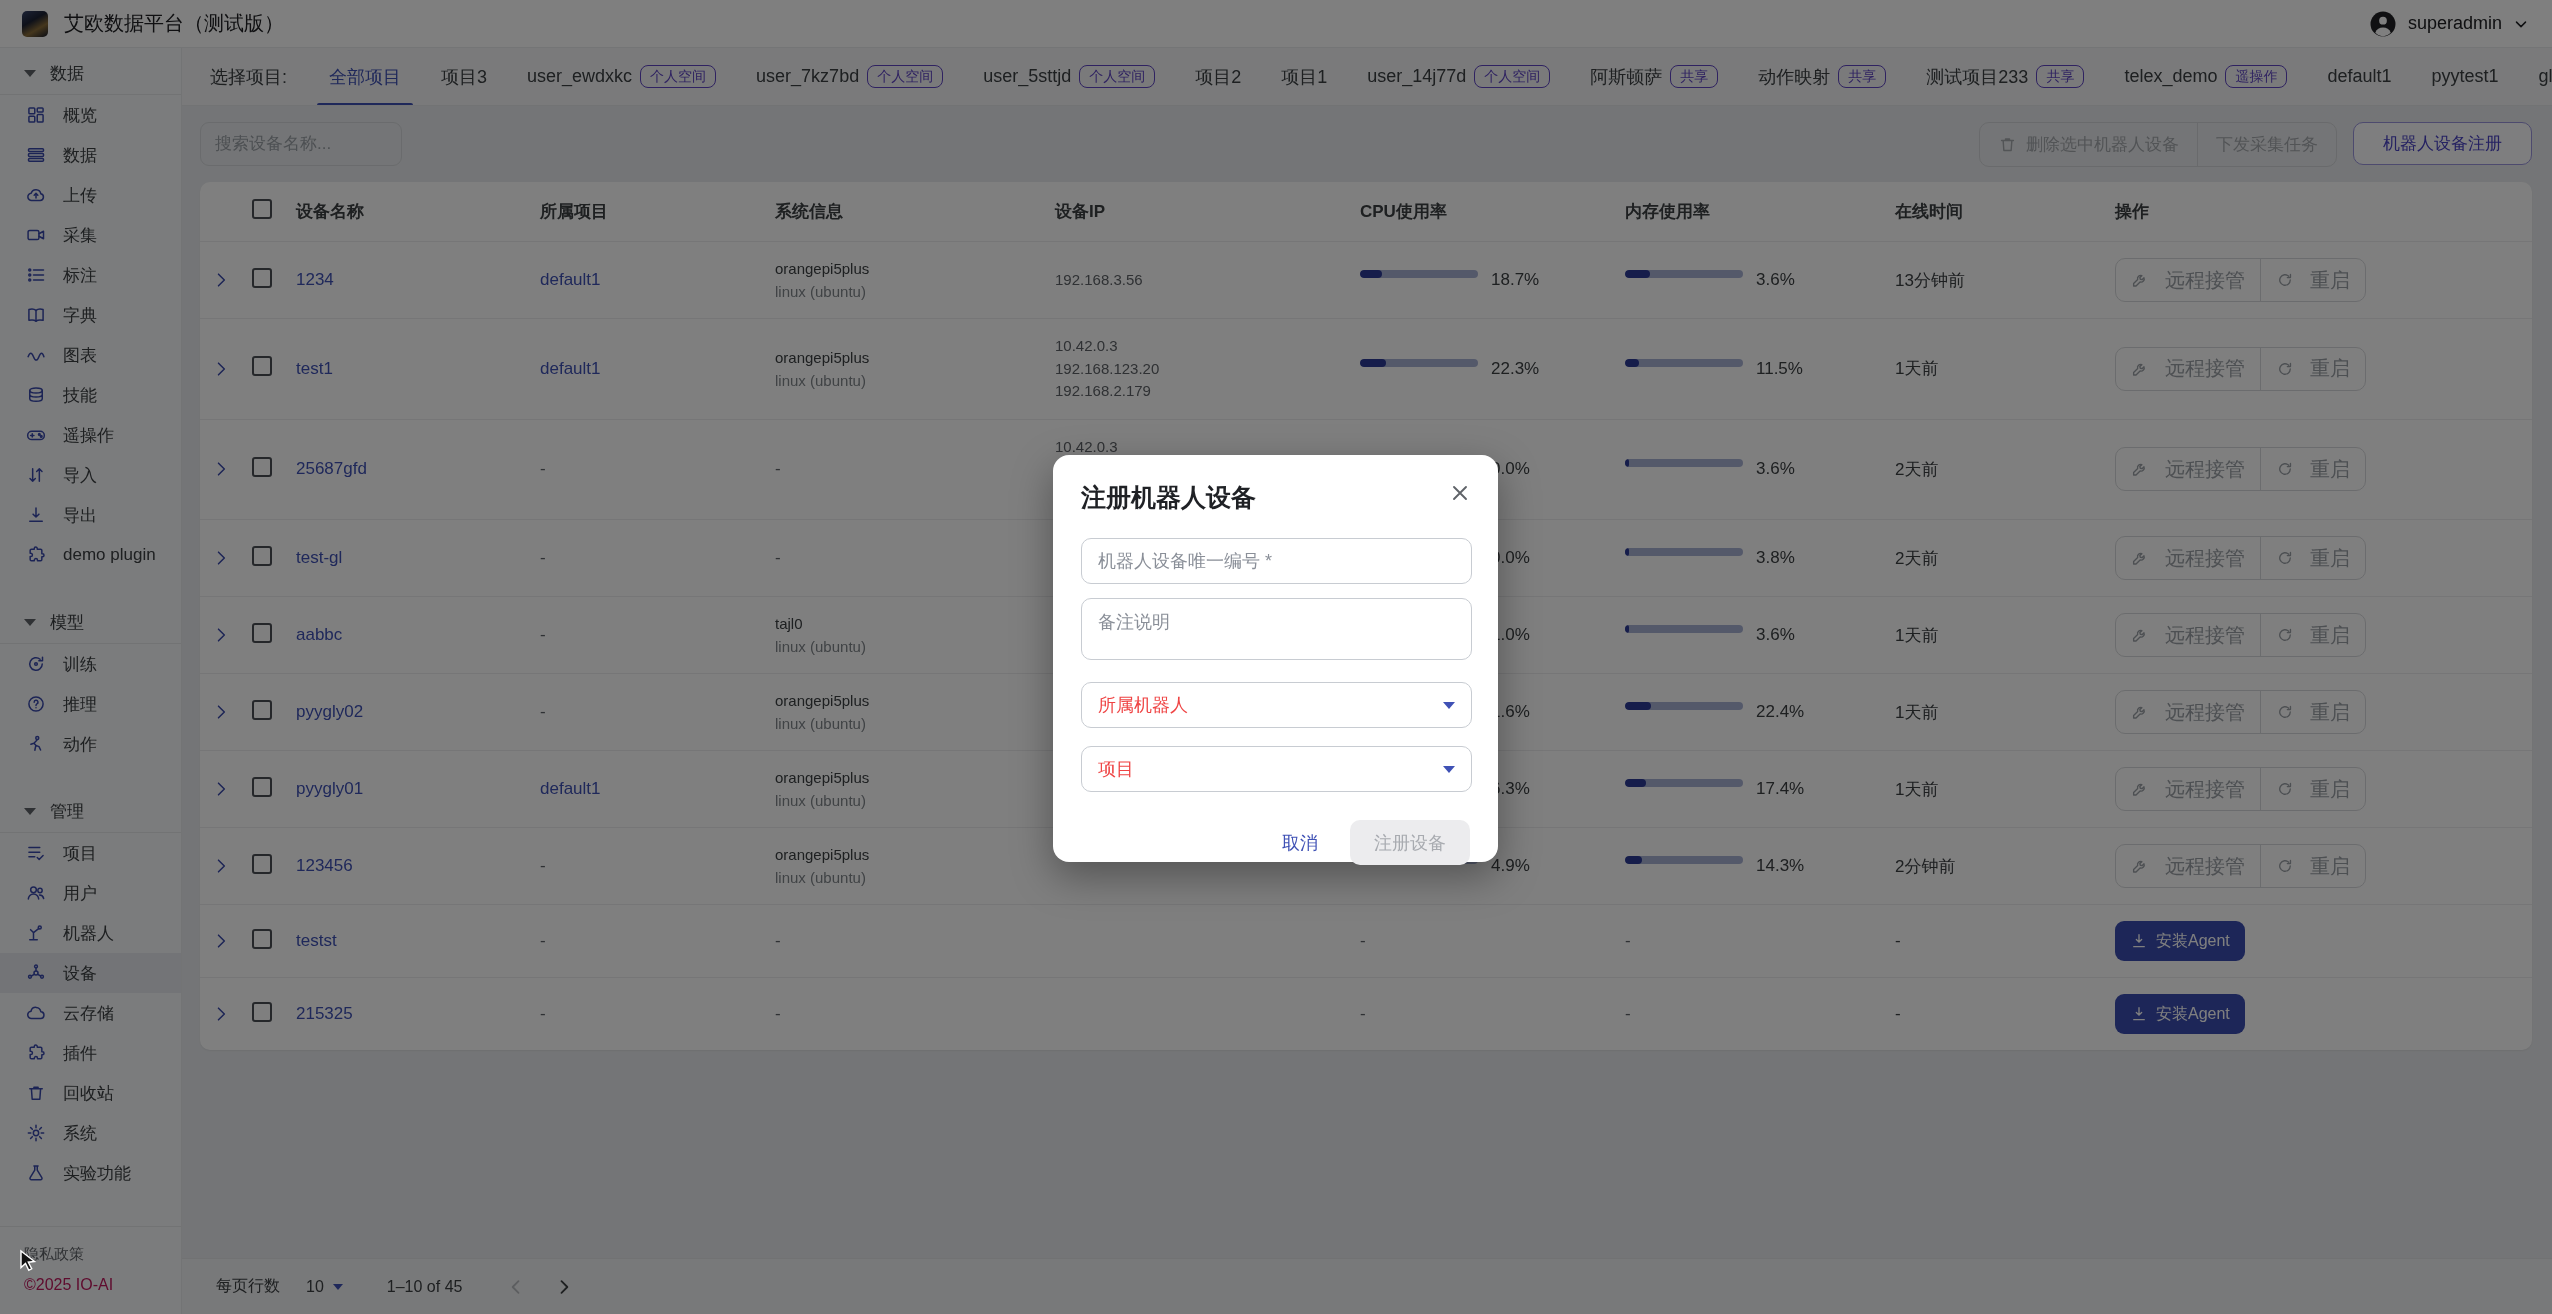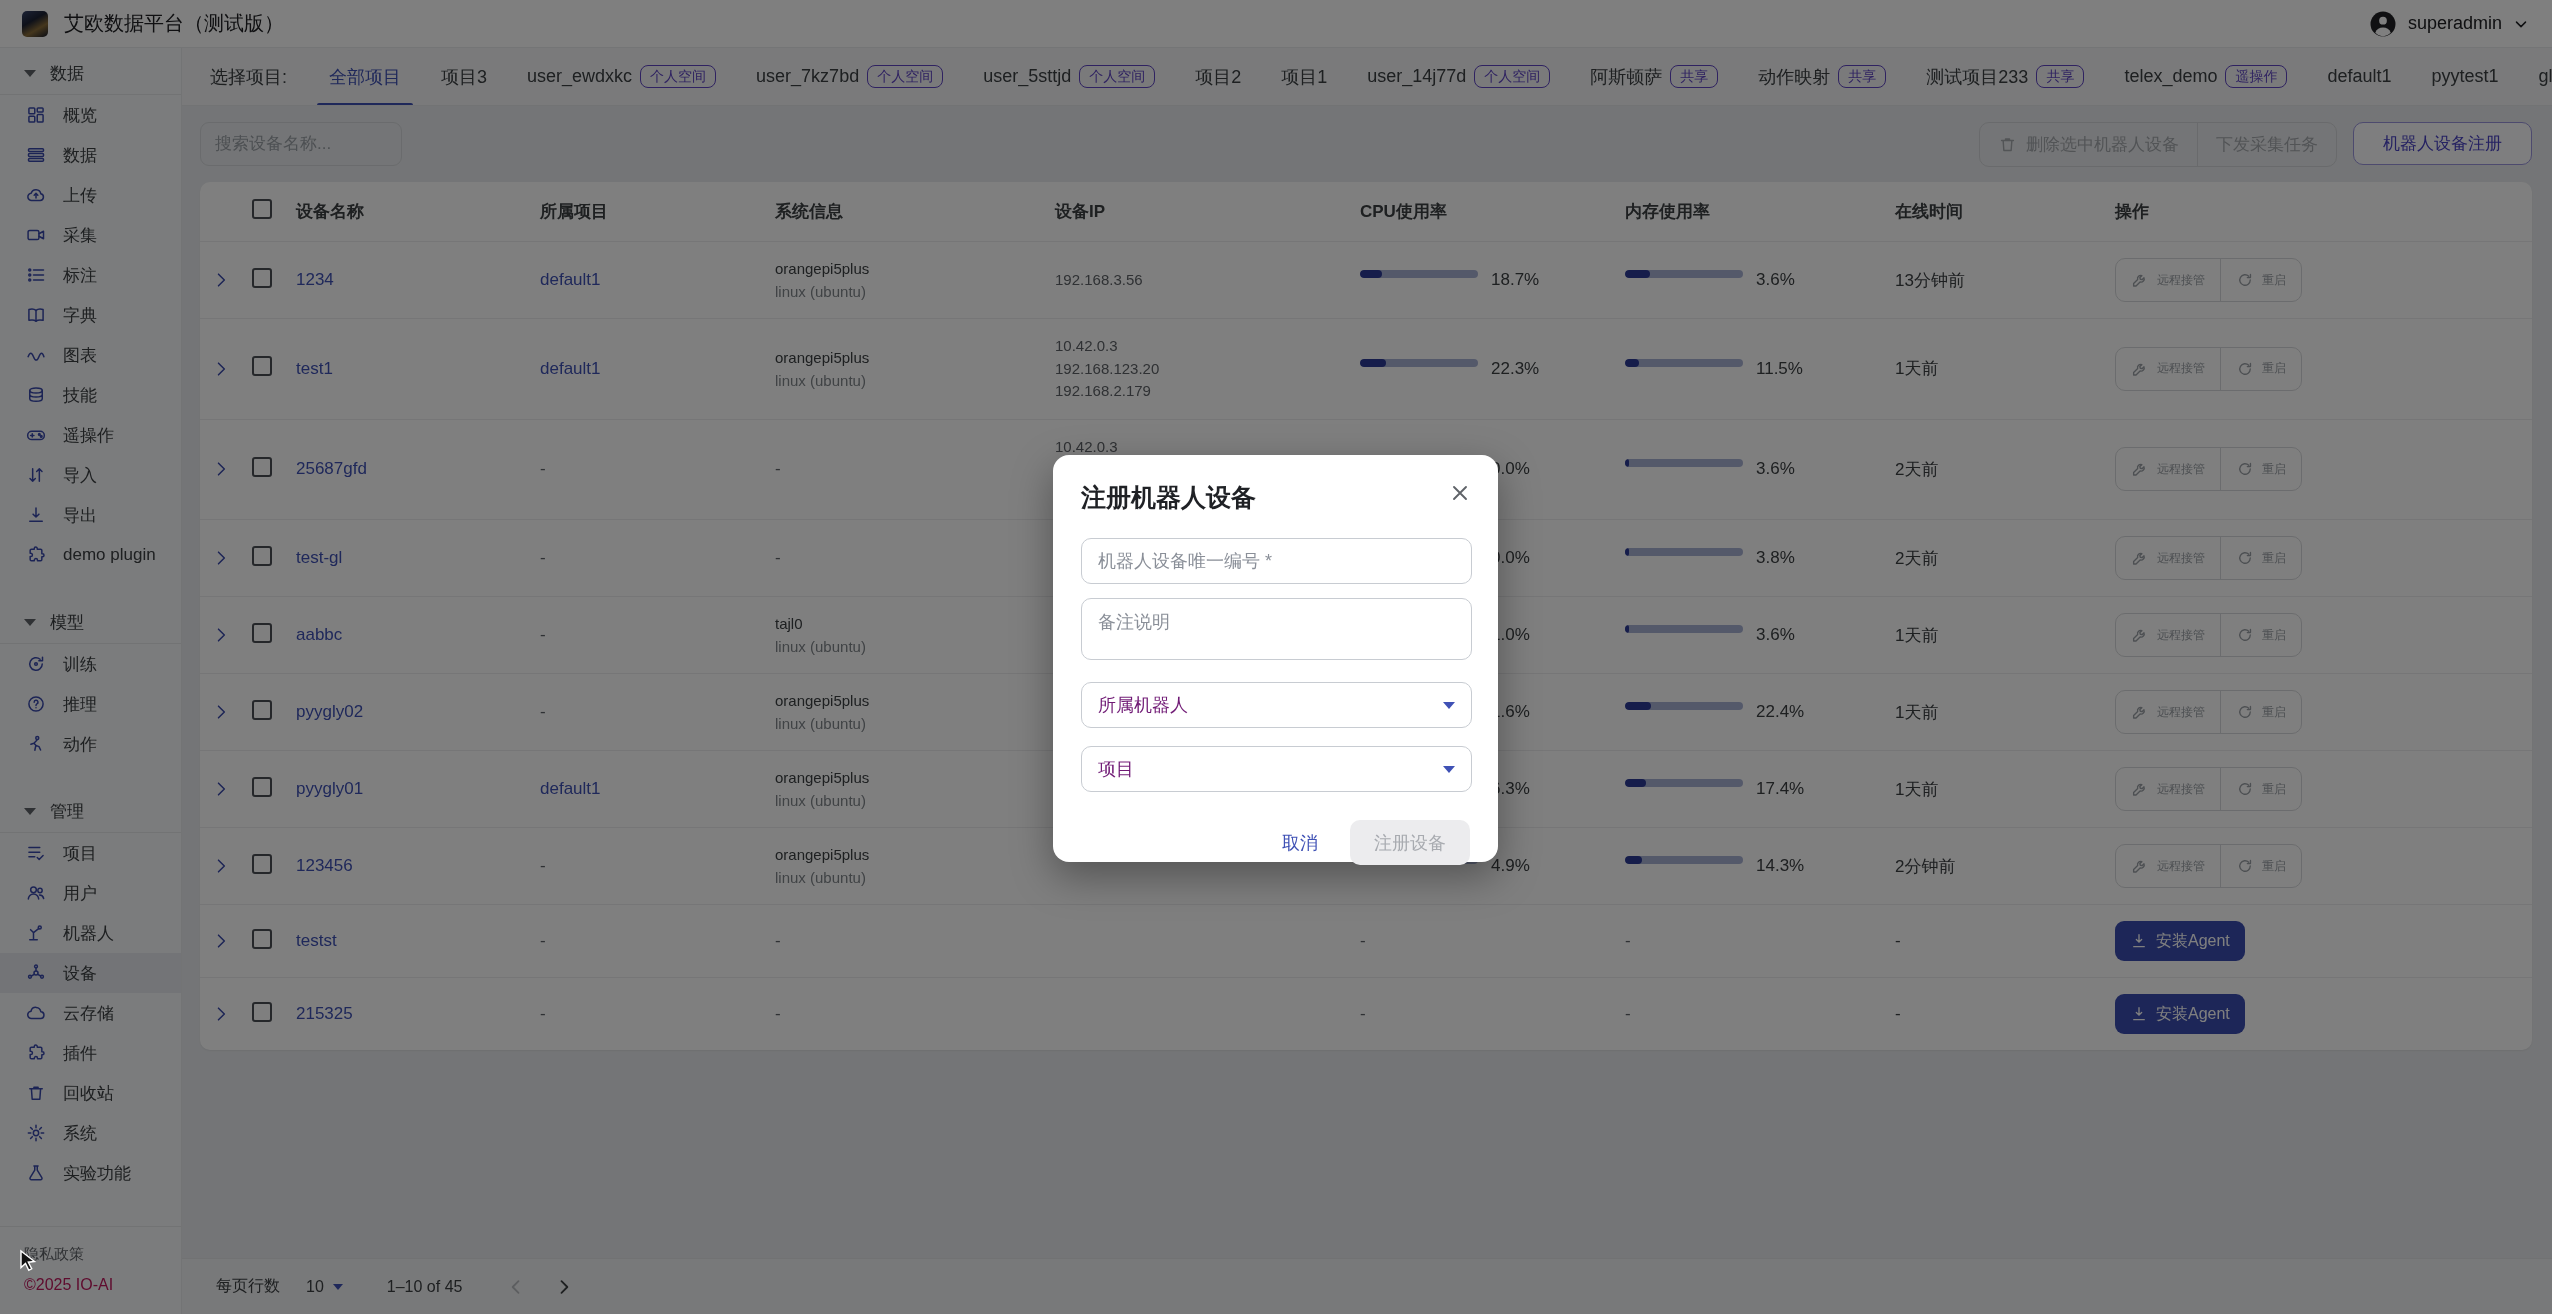--- a/index.html
+++ b/index.html
@@ -60,21 +60,21 @@
   .link{color:#3f51b5;text-decoration:none;cursor:pointer;font-size:17px;}
   .sys-line1{font-size:15px;color:#3c4043;}
   .sys-line2{font-size:15px;color:#80868b;margin-top:6px;}
   .ip-line{font-size:15px;color:#5f6368;line-height:1.5;}
   .dash{color:#5f6368;}
   .usage{display:flex;align-items:flex-start;gap:13px;}
   .bar{width:118px;height:8px;border-radius:4px;background:#a9b3d4;overflow:hidden;flex:0 0 auto;}
   .bar-fill{height:100%;background:#2c3a96;border-radius:4px;}
   .usage-val{font-size:17px;color:#3c4043;}
   .ops-group{display:inline-flex;border:1.5px solid #d7d9dc;border-radius:10px;overflow:hidden;}
-  .ops-btn{display:flex;align-items:center;gap:8px;height:42px;padding:0 15px;font-size:12px;color:#9ba0a6;background:transparent;border:none;cursor:default;}
+  .ops-btn{display:flex;align-items:center;gap:16px;height:42px;padding:0 15px;font-size:20px;color:#9ba0a6;background:transparent;border:none;cursor:default;}
   .ops-btn + .ops-btn{border-left:1.5px solid #d7d9dc;}
   .install-btn{display:inline-flex;align-items:center;gap:8px;height:40px;padding:0 15px;border:none;border-radius:9px;background:#3b4db0;color:#ffffff;font-size:16px;cursor:pointer;}
 
   
   .footer-bar{position:absolute;left:0;right:0;bottom:0;height:56px;background:#f1f2f4;border-top:1px solid #e2e4e7;display:flex;align-items:center;padding-left:34px;gap:8px;z-index:2;}
   .pg-label{font-size:16px;color:#3c4043;}
   .pg-select{display:flex;align-items:center;gap:9px;margin:0 10px 0 18px;cursor:pointer;}
   .pg-select .pg-val{font-size:16px;color:#3c4043;}
   .pg-caret{width:0;height:0;border-left:5.5px solid transparent;border-right:5.5px solid transparent;border-top:6.5px solid #3f51b5;}
   .pg-range{font-size:16px;color:#3c4043;margin:0 26px 0 26px;}
@@ -86,21 +86,21 @@
   .backdrop{position:absolute;inset:0;background:rgba(0,0,0,0.5);z-index:20;}
   .modal{position:absolute;left:1053px;top:455px;width:445px;height:407px;background:#ffffff;border-radius:16px;box-shadow:0 14px 40px rgba(0,0,0,.35);z-index:25;padding:26px 28px;}
   .modal-title{font-size:25px;font-weight:600;color:#1f2125;}
   .modal-close{position:absolute;top:26px;right:26px;color:#5f6368;cursor:pointer;}
   .m-field{width:391px;border:1.5px solid #c8ccd2;border-radius:10px;background:#fff;}
   .m-input{height:46px;margin-top:24px;padding:0 16px;font-size:18px;color:#202124;width:391px;border:1.5px solid #c8ccd2;border-radius:10px;outline:none;}
   .m-input::placeholder{color:#8a8f98;}
   .m-textarea{height:62px;margin-top:14px;padding:11px 16px;font-size:18px;color:#202124;width:391px;border:1.5px solid #c8ccd2;border-radius:10px;outline:none;resize:none;}
   .m-textarea::placeholder{color:#8a8f98;}
   .m-select{height:46px;margin-top:18px;display:flex;align-items:center;justify-content:space-between;padding:0 16px;cursor:pointer;}
-  .m-select .sel-label{font-size:18px;color:#701a75;}
+  .m-select .sel-label{font-size:18px;color:#ef4444;}
   .sel-caret{width:0;height:0;border-left:6px solid transparent;border-right:6px solid transparent;border-top:7px solid #3f51b5;}
   .modal-actions{display:flex;justify-content:flex-end;align-items:center;gap:22px;margin-top:28px;}
   .btn-cancel{background:none;border:none;color:#3f51b5;font-size:18px;font-weight:500;cursor:pointer;padding:8px 10px;}
   .btn-submit{background:#ececee;border:none;color:#a8abb0;font-size:18px;border-radius:10px;height:45px;padding:0 24px;cursor:default;}
 
   .mouse-cursor{position:absolute;left:16px;top:1248px;z-index:40;}
 </style>
 </head>
 <body>
 

